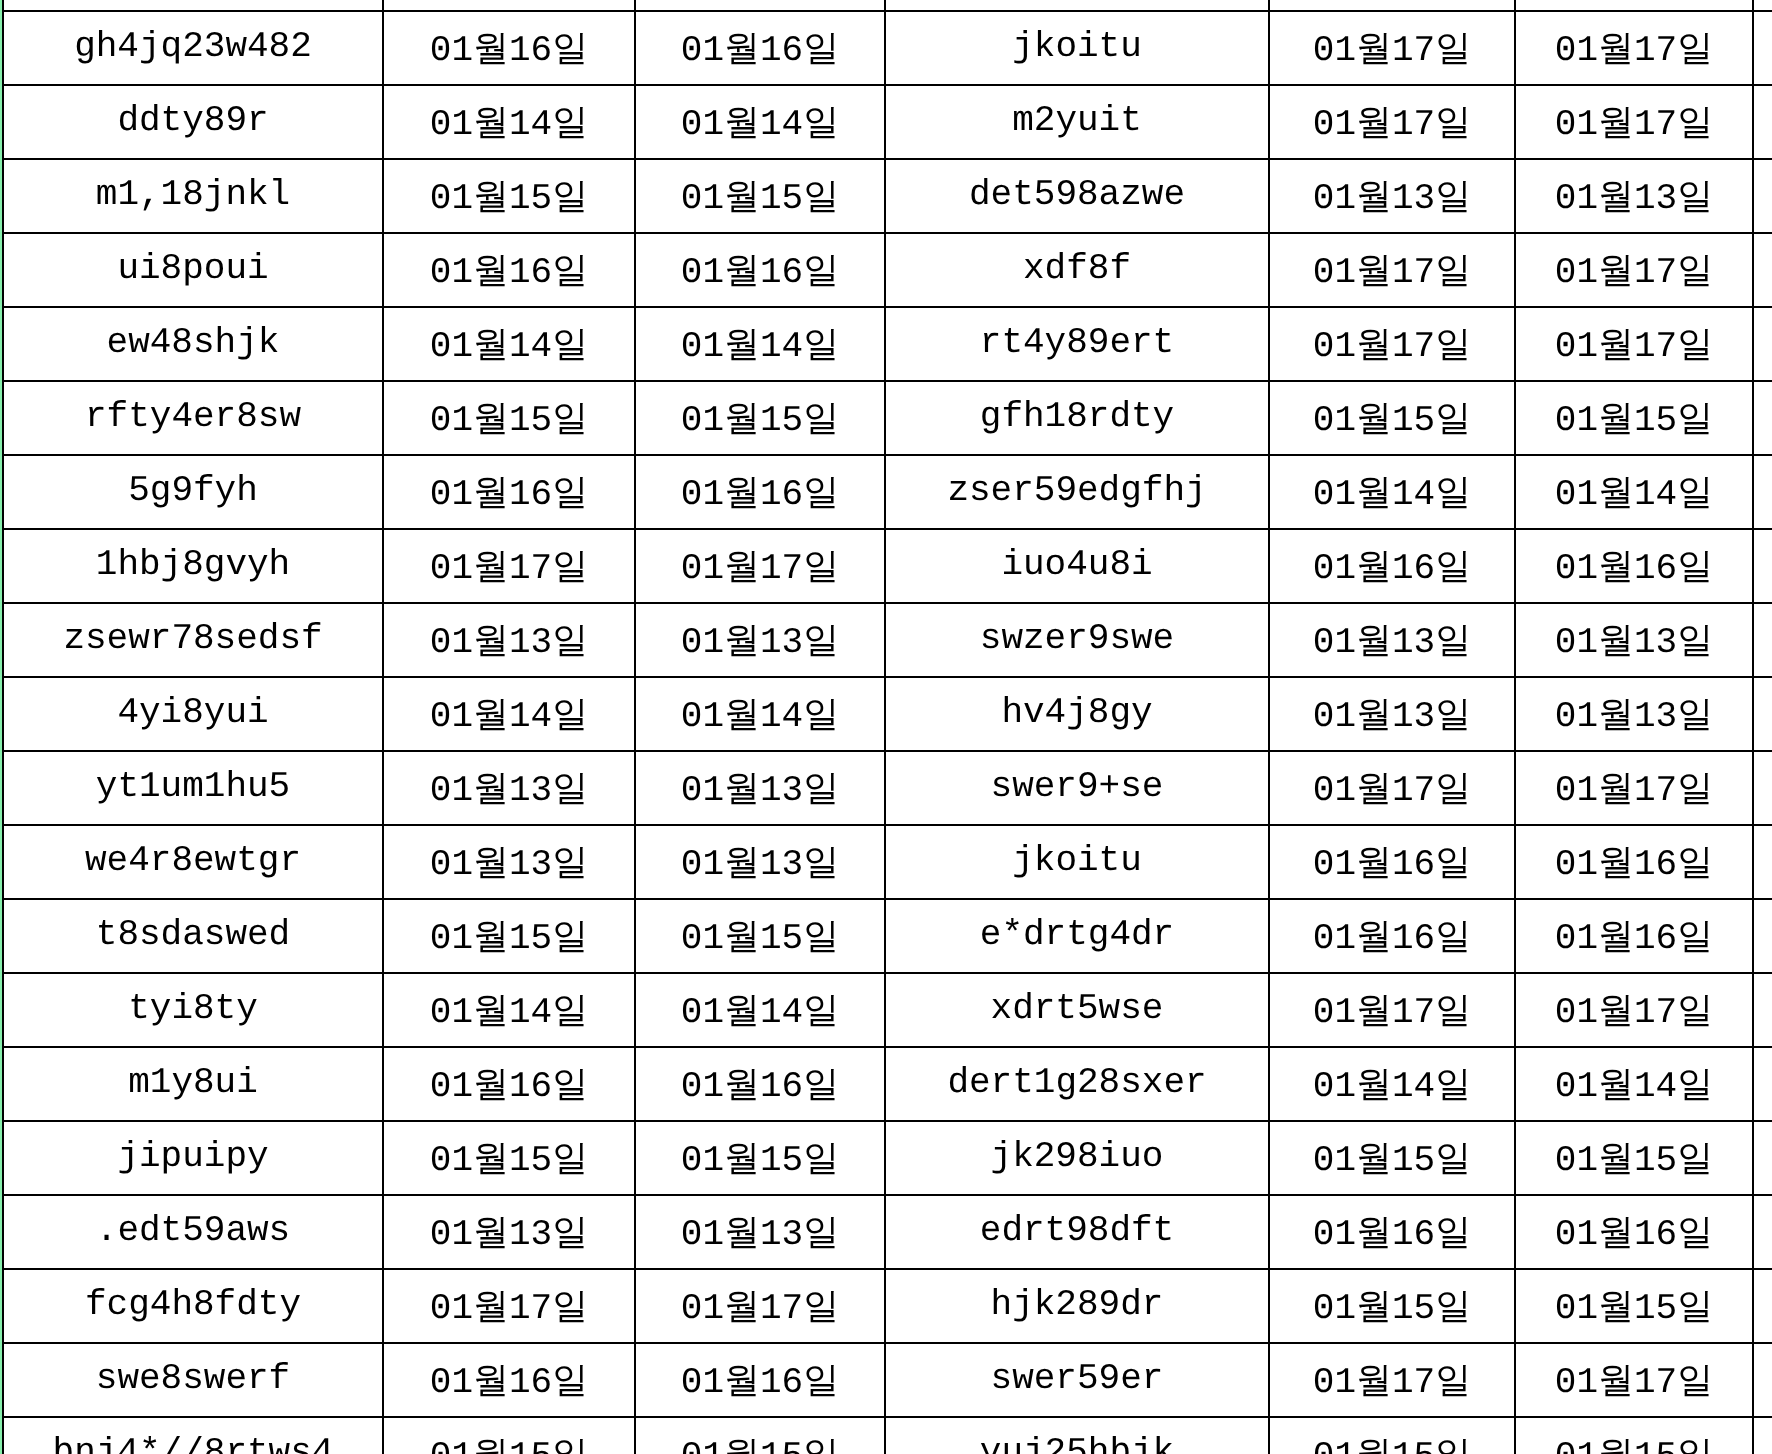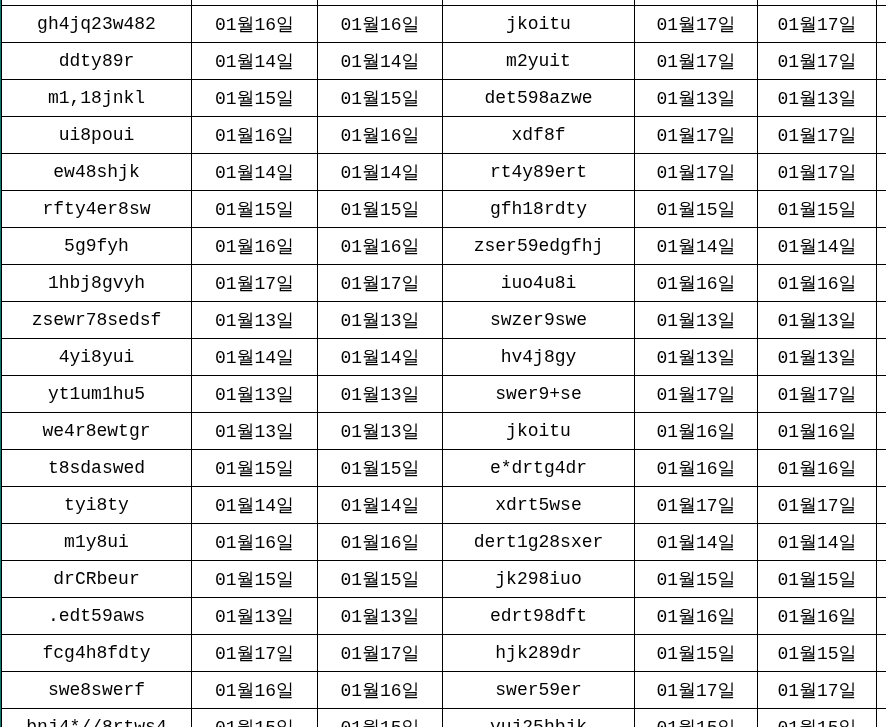--- a/index.html
+++ b/index.html
@@ -5,21 +5,21 @@
   html, body {
     margin: 0;
     padding: 0;
     background: #ffffff;
   }
   .viewport {
     position: relative;
     width: 886px;
     height: 727px;
     overflow: hidden;
-    background: #0f766e;
+    background: #86efac;
   }
   table.data-table {
     position: absolute;
     left: 1px;
     top: -32px;
     border-collapse: collapse;
     table-layout: fixed;
     width: 936px;
     background: #ffffff;
   }
@@ -196,21 +196,21 @@
         <tr>
           <td>m1y8ui</td>
           <td>01월16일</td>
           <td>01월16일</td>
           <td>dert1g28sxer</td>
           <td>01월14일</td>
           <td>01월14일</td>
           <td></td>
         </tr>
         <tr>
-          <td>drCRbeur</td>
+          <td>jipuipy</td>
           <td>01월15일</td>
           <td>01월15일</td>
           <td>jk298iuo</td>
           <td>01월15일</td>
           <td>01월15일</td>
           <td></td>
         </tr>
         <tr>
           <td>.edt59aws</td>
           <td>01월13일</td>

